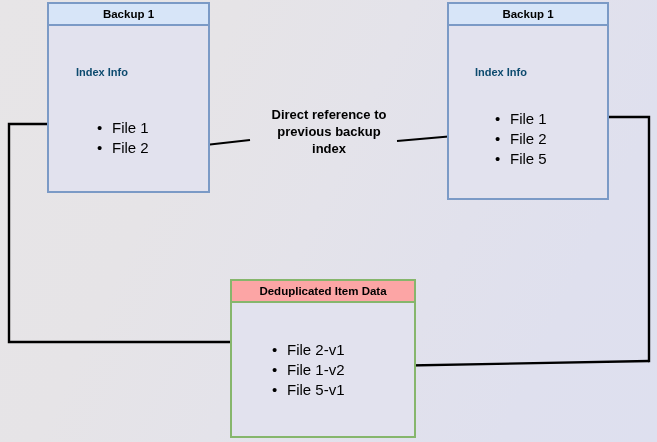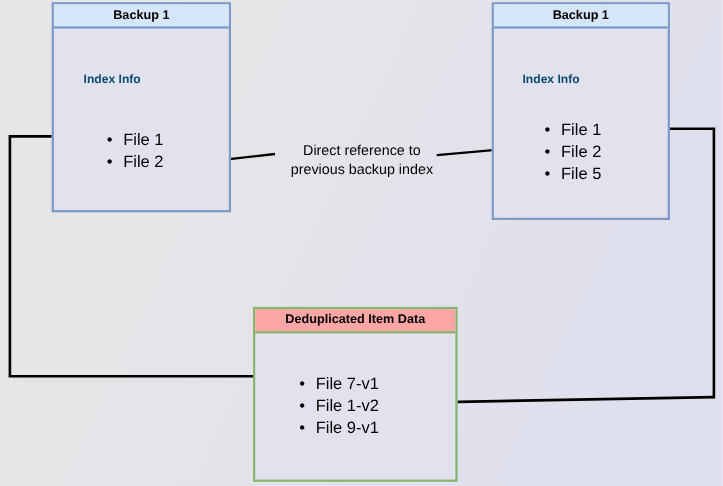--- a/index.html
+++ b/index.html
@@ -121,21 +121,21 @@
   #backup2 { left: 447px; top: 2px; width: 162px; height: 198px; }
   #dedup   { left: 230px; top: 279px; width: 186px; height: 159px; }
 
   #backup1 .index-label { left: 27px; top: 40px; }
   #backup2 .index-label { left: 26px; top: 40px; }
 
   #backup1 ul.file-list { left: 48px; top: 92px; }
   #backup2 ul.file-list { left: 46px; top: 83px; }
   #dedup   ul.file-list { left: 40px; top: 37px; }
 
-  #midcaption { left: 259px; top: 128px; width: 140px; }
+  #midcaption { left: 259px; top: 106px; width: 140px; font-weight: bold; }
 </style>
 </head>
 <body>
 
 <div id="canvas">
 
   <svg id="connectors" viewBox="0 0 657 442" width="657" height="442">
     <defs>
       <marker id="arrow" markerWidth="11" markerHeight="9" refX="10" refY="4.5" orient="auto" markerUnits="userSpaceOnUse">
         <path d="M0,0.4 L11,4.5 L0,8.6 L2.6,4.5 Z" fill="#000"></path>
@@ -177,23 +177,23 @@
         <li>File 2</li>
         <li>File 5</li>
       </ul>
     </div>
   </div>
 
   <div class="box green" id="dedup">
     <div class="box-title">Deduplicated Item Data</div>
     <div class="box-body">
       <ul class="file-list">
-        <li>File 7-v1</li>
+        <li>File 2-v1</li>
         <li>File 1-v2</li>
-        <li>File 9-v1</li>
+        <li>File 5-v1</li>
       </ul>
     </div>
   </div>
 
   <div class="caption" id="midcaption">Direct reference to
 previous backup index</div>
 
 </div>
 
 </body></html>

